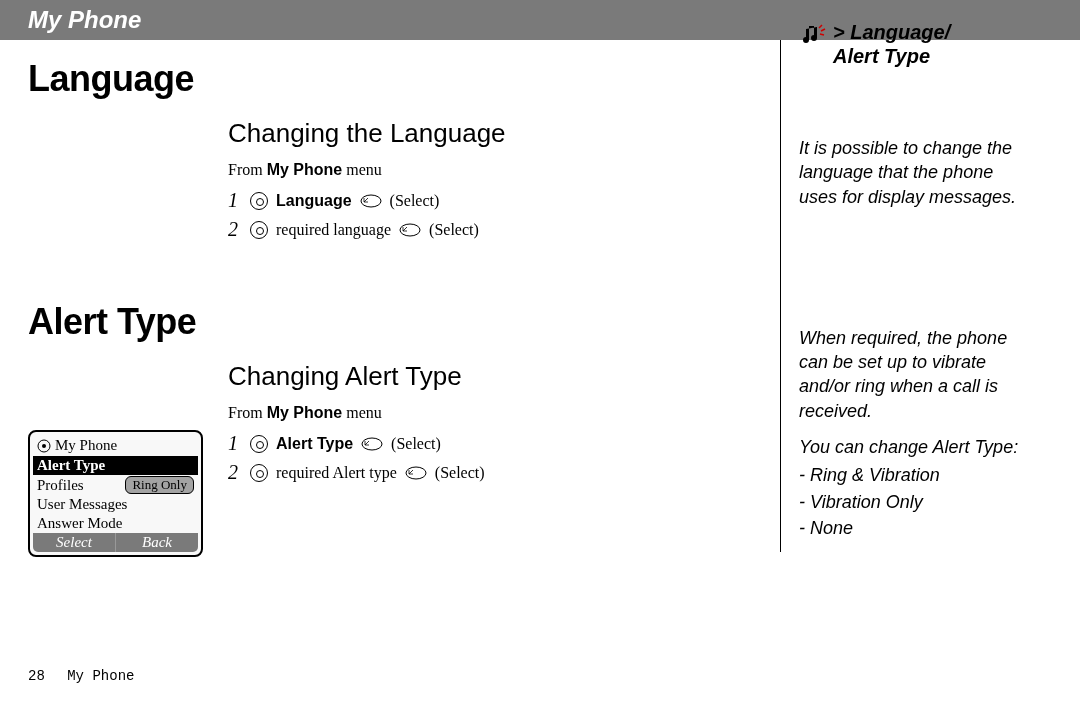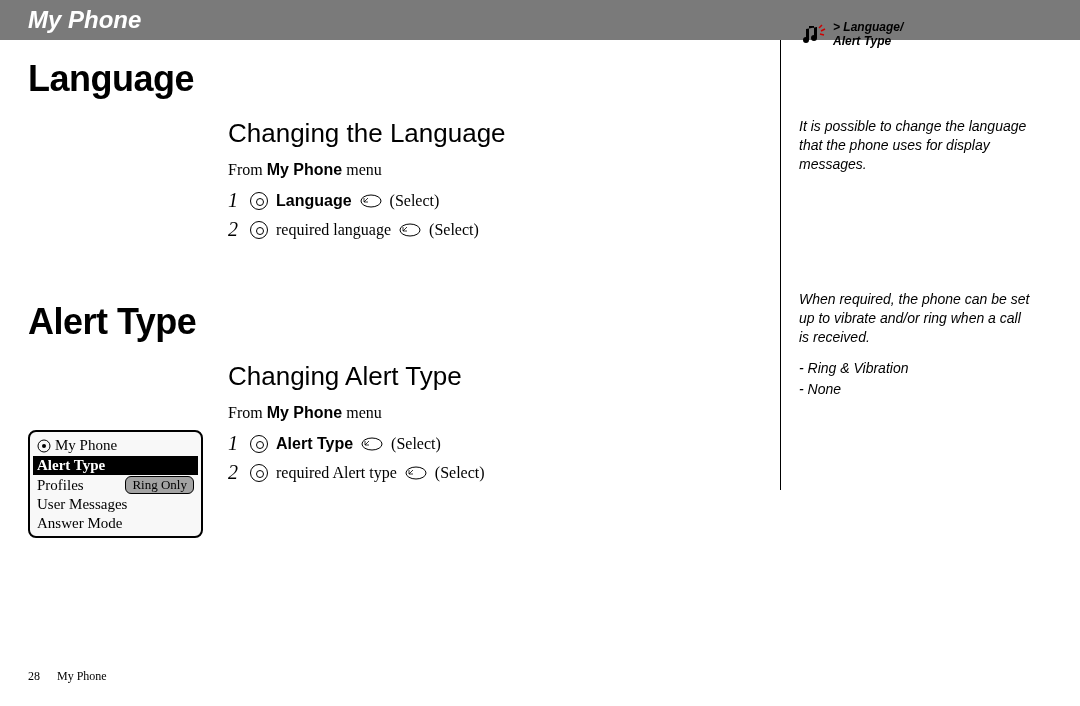--- a/index.html
+++ b/index.html
@@ -47,21 +47,21 @@
   }
   .music-icon {
     width: 28px;
     height: 28px;
     position: relative;
     top: 2px;
   }
   .breadcrumb-text {
     font-style: italic;
     font-weight: bold;
-    font-size: 12px;
+    font-size: 20px;
     line-height: 1.2;
   }
   h1 {
     font-size: 36px;
     font-weight: 900;
     margin-bottom: 18px;
     letter-spacing: -0.5px;
   }
   h2 {
     font-size: 26px;
@@ -163,31 +163,31 @@
     text-align: center;
     color: #fff;
     font-family: Georgia, serif;
     font-size: 15px;
     padding: 1px 0;
     font-style: italic;
   }
   .ps-softkeys div:first-child { border-right: 1px solid #999; }
   .sidebar-note {
     font-style: italic;
-    font-size: 14px;
+    font-size: 18px;
     line-height: 1.35;
     margin-bottom: 12px;
   }
   .sidebar-block2 { margin-top: 117px; }
   .footer {
     position: absolute;
     bottom: 22px;
     left: 28px;
-    font-size: 12px;
-    font-family: Liberation Serif, serif;
+    font-size: 14px;
+    font-family: Liberation Mono, monospace;
   }
   .footer .pn { margin-right: 14px; }
 </style>
 </head>
 <body>
 
 <div class="header-bar">
   <span class="header-title">My Phone</span>
 </div>
 
@@ -275,21 +275,23 @@
         <div>&gt; Language/</div>
         <div>Alert Type</div>
       </div>
     </div>
 
     <div style="height:54px"></div>
     <div class="sidebar-note">It is possible to change the language that the phone uses for display messages.</div>
 
     <div class="sidebar-block2">
       <div class="sidebar-note">When required, the phone can be set up to vibrate and/or ring when a call is received.</div>
+      <div class="sidebar-note" style="margin-bottom:4px">You can change Alert Type:</div>
       <div class="sidebar-note opt" style="margin-bottom:2px">- Ring &amp; Vibration</div>
+      <div class="sidebar-note opt" style="margin-bottom:2px">- Vibration Only</div>
       <div class="sidebar-note opt">- None</div>
     </div>
   </div>
 
 </div>
 
 <div class="phone-shot">
   <div class="ps-frame">
     <div class="ps-title">
       <svg width="14" height="14" viewBox="0 0 14 14">
@@ -304,19 +306,23 @@
     <div class="ps-row">
       <span>Profiles</span>
       <span class="ps-badge">Ring Only</span>
     </div>
     <div class="ps-row">
       <span>User Messages</span>
     </div>
     <div class="ps-row">
       <span>Answer Mode</span>
     </div>
+    <div class="ps-softkeys">
+      <div>Select</div>
+      <div>Back</div>
+    </div>
   </div>
 </div>
 
 <div class="footer">
   <span class="pn">28</span>
   <span>My Phone</span>
 </div>
 
 </body></html>

